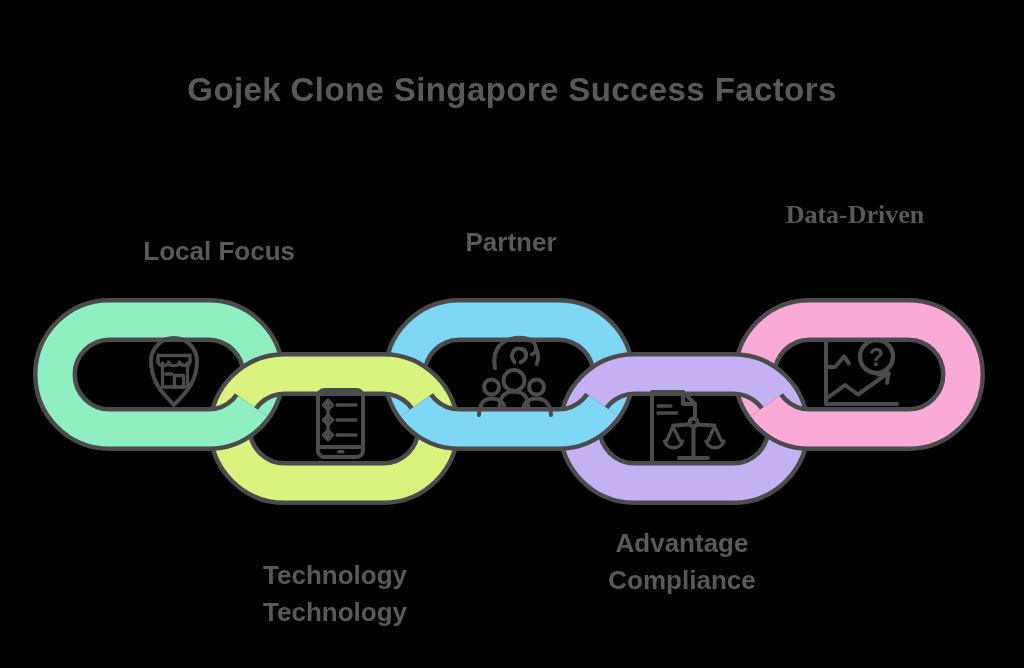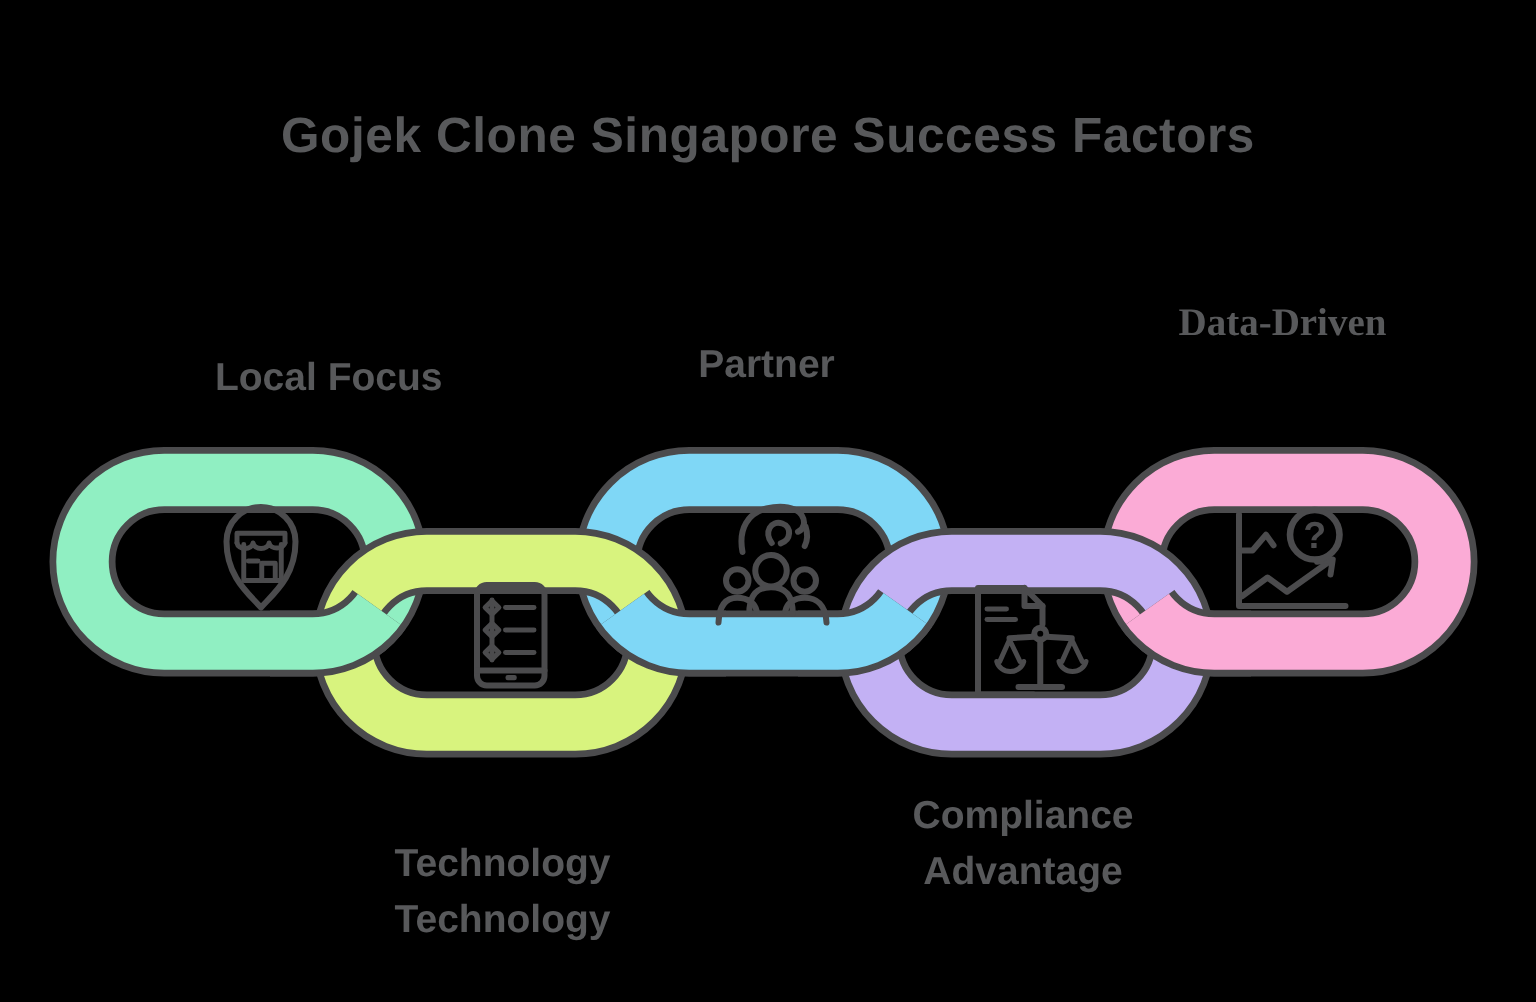--- a/index.html
+++ b/index.html
@@ -151,20 +151,20 @@
     <div>Local Focus</div>
   </div>
   <div class="factor-label lbl-technology">
     <div>Technology</div>
     <div>Technology</div>
   </div>
   <div class="factor-label lbl-partner">
     <div>Partner</div>
   </div>
   <div class="factor-label lbl-compliance">
+    <div>Advantage</div>
     <div>Compliance</div>
-    <div>Advantage</div>
   </div>
   <div class="factor-label lbl-data">
     <div>Data-Driven</div>
   </div>
 
 </div>
 
 </body></html>

